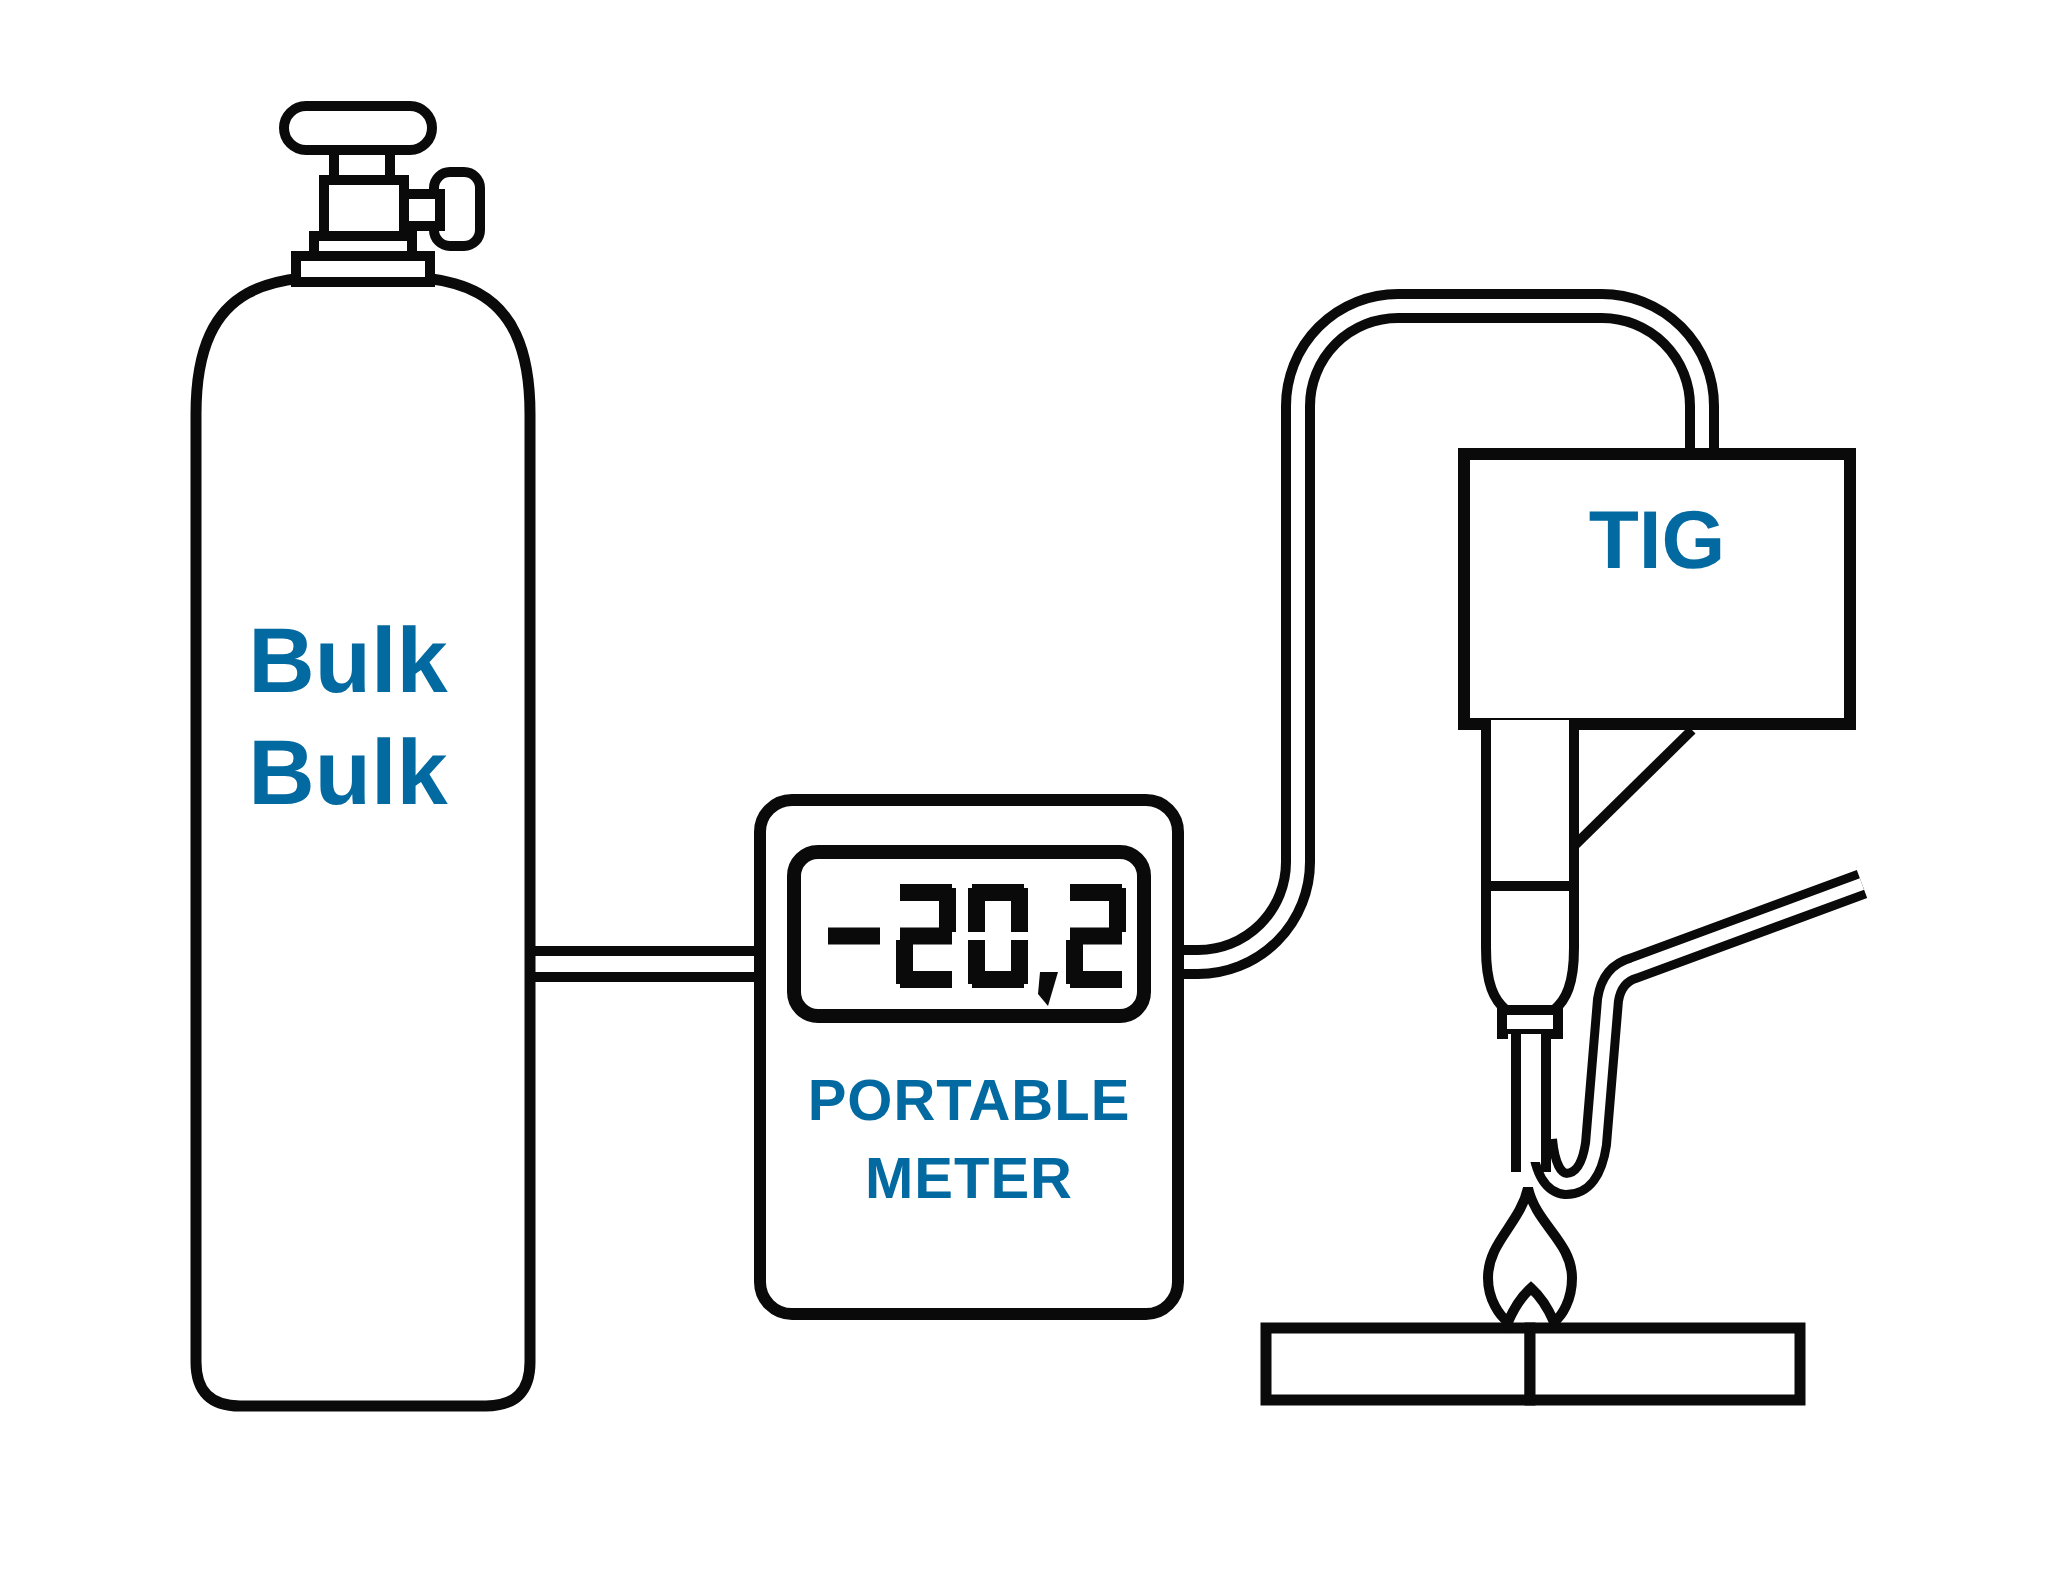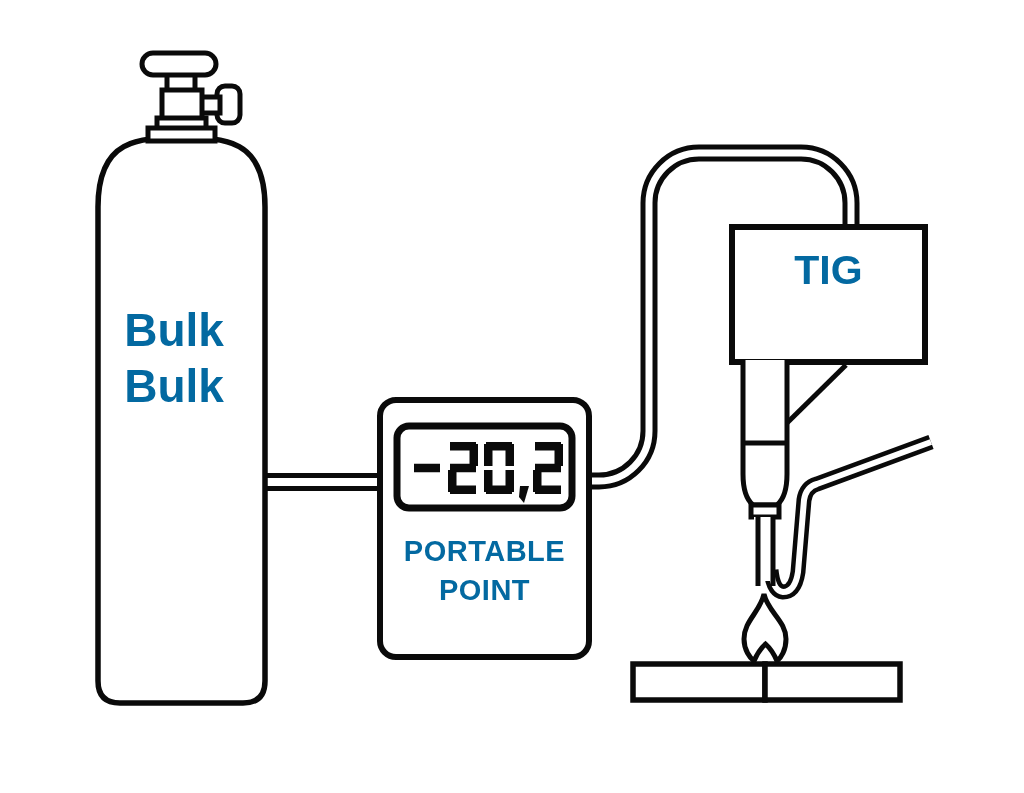--- a/index.html
+++ b/index.html
@@ -107,20 +107,20 @@
     <path d="M 764 594 C 768 612 786 621 786 639 C 786 650 781 658 777 661 C 774 654 770 648 765.5 644 C 761 648 757 654 754 661 C 750 658 744 650 744 639 C 744 621 760 612 764 594 Z" fill="#ffffff" stroke="#0a0a0a" stroke-width="5"></path>
   </svg>
 
   <div class="label cyl-label">
     <span>Bulk</span>
     <span>Bulk</span>
   </div>
 
   <div class="label meter-label">
     <span>PORTABLE</span>
-    <span>POINT</span>
+    <span>METER</span>
   </div>
 
   <div class="label tig-label">
     <span>TIG</span>
   </div>
 
 </div>
 
 </body></html>

